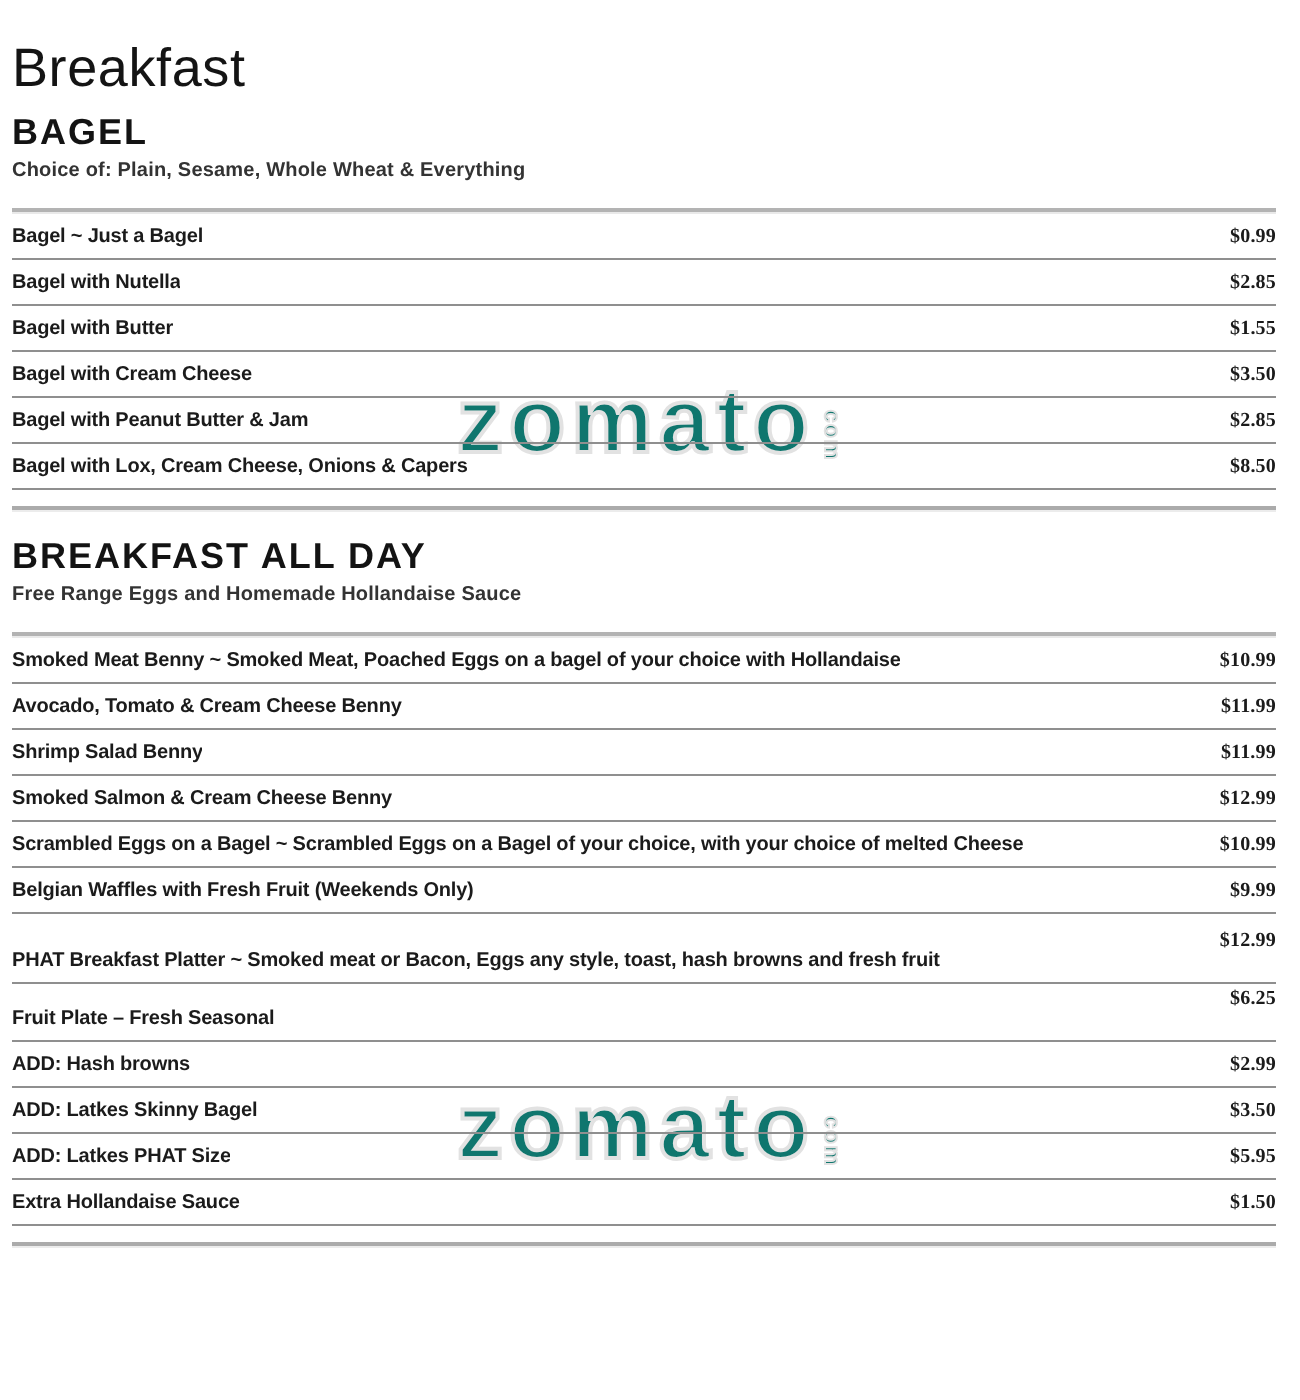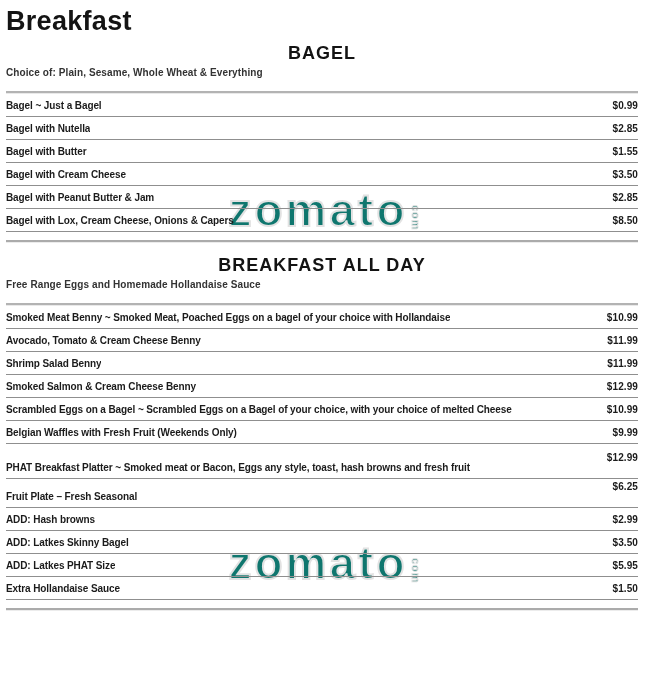--- a/index.html
+++ b/index.html
@@ -37,35 +37,34 @@
   .wm1 { top:183px; }
   .wm2 { top:536px; }
 
   .page {
     position:relative;
     z-index:1;
     padding:0 12px 0 6px;
   }
   .page-title {
     margin:0;
-    padding-top:6px;
+    padding-top:19px;
     font-size:27px;
-    font-weight:700;
+    font-weight:400;
     line-height:30px;
     letter-spacing:0.3px;
     color:#141414;
   }
   .section-heading {
     margin:12px 0 0 0;
     font-size:18px;
     font-weight:700;
     line-height:20px;
     letter-spacing:1px;
     color:#131313;
-    text-align:center;
   }
   .menu-section:first-child .section-heading { margin-top:7px; }
   .menu-section.wide-heading .section-heading { font-size:19px; line-height:22px; letter-spacing:0.5px; margin-top:13px; }
   .section-sub {
     margin-top:3px;
     font-size:10px;
     font-weight:700;
     line-height:13px;
     color:#333333;
     letter-spacing:0.1px;
@@ -100,20 +99,21 @@
     min-width:0;
     flex-shrink:1;
     letter-spacing:-0.1px;
   }
   .row .name .desc { font-weight:700; }
   .row .price {
     white-space:nowrap;
     margin-left:6px;
     flex-shrink:0;
     letter-spacing:0.1px;
+    font-family:Liberation Serif, serif;
   }
   .row.raised { padding-top:18px; }
   .row.raised.raised-sm { padding-top:12px; }
   .row.raised .price { position:relative; top:-10px; }
 </style>
 </head>
 <body>
 
 <div class="watermark wm1" aria-hidden="true">
     <span>zomato</span>

